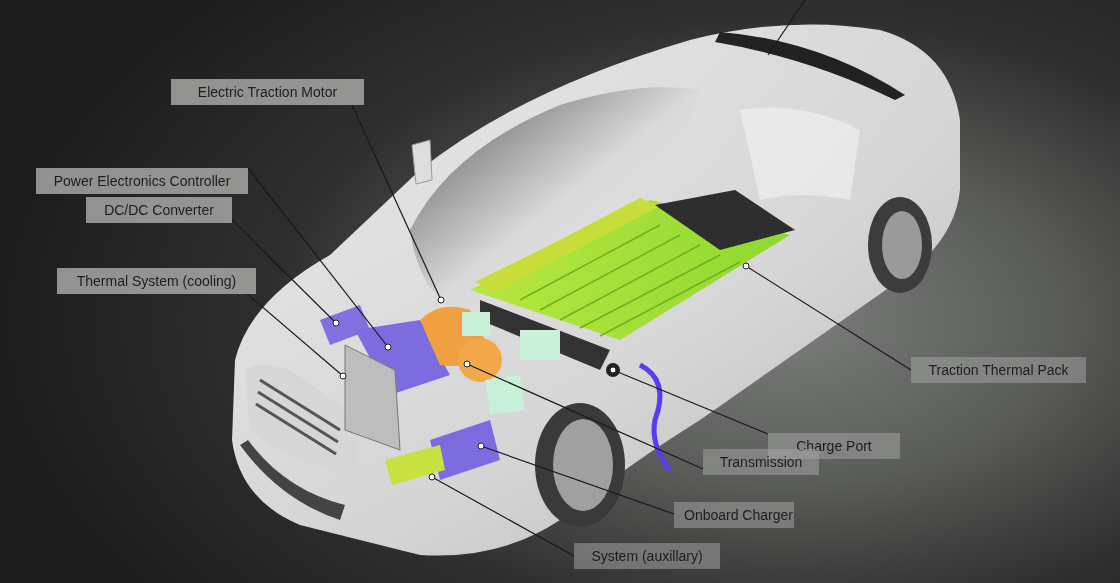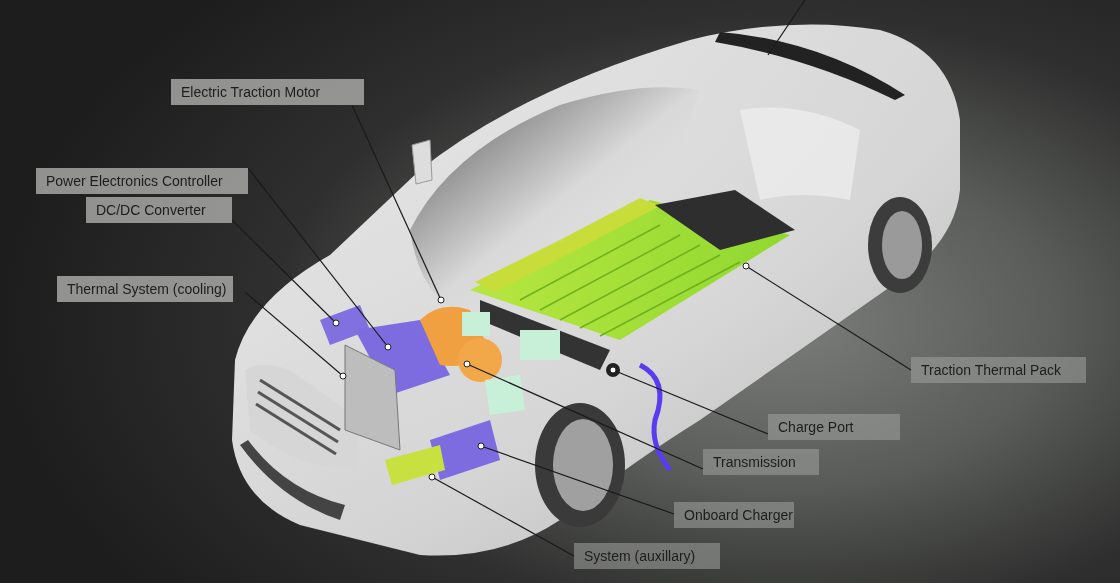--- a/index.html
+++ b/index.html
@@ -1,21 +1,21 @@
 <!DOCTYPE html>
 <html><head>
 <meta charset="utf-8">
 <style>
   html,body{margin:0;padding:0;}
   body{width:1120px;height:583px;overflow:hidden;position:relative;
     background:radial-gradient(ellipse 70% 80% at 70% 55%, #7a7d79 0%, #5a5c59 35%, #2e2f2e 65%, #1c1d1c 100%);
     font-family:"Liberation Sans","DejaVu Sans",sans-serif;}
   #scene{position:absolute;left:0;top:0;width:1120px;height:583px;}
   .label{position:absolute;background:rgba(178,178,176,0.78);color:#1d1d1d;font-size:14px;
-    line-height:26px;height:26px;padding:0 10px;white-space:nowrap;box-sizing:border-box;}
+    line-height:26px;height:26px;padding:0 10px;white-space:nowrap;box-sizing:border-box;text-align:center;}
   .label.dark{background:rgba(160,162,160,0.55);}
 </style>
 </head>
 <body>
 
 <svg id="scene" viewBox="0 0 1120 583" xmlns="http://www.w3.org/2000/svg">
   <defs>
     <linearGradient id="bodyG" x1="0" y1="0" x2="1" y2="1">
       <stop offset="0" stop-color="#f4f4f4"></stop>
       <stop offset="0.6" stop-color="#dcdcdc"></stop>
@@ -108,18 +108,18 @@
       <circle cx="613" cy="370" r="3"></circle>
     <circle cx="467" cy="364" r="3"></circle>
       <circle cx="481" cy="446" r="3"></circle>
       <circle cx="432" cy="477" r="3"></circle>
   </g>
 </svg>
 
 <div class="label" style="left:171px;top:79px;width:193px">Electric Traction Motor</div>
 <div class="label" style="left:36px;top:168px;width:212px">Power Electronics Controller</div>
 <div class="label" style="left:86px;top:197px;width:146px">DC/DC Converter</div>
-<div class="label" style="left:57px;top:276px;width:176px">Thermal System (cooling)</div>
+<div class="label" style="left:57px;top:268px;width:199px">Thermal System (cooling)</div>
 <div class="label dark" style="left:911px;top:357px;width:175px">Traction Thermal Pack</div>
-<div class="label dark" style="left:768px;top:414px;width:132px">Charge Port</div>
+<div class="label dark" style="left:768px;top:433px;width:132px">Charge Port</div>
 <div class="label dark" style="left:703px;top:449px;width:116px">Transmission</div>
 <div class="label dark" style="left:674px;top:502px;width:120px">Onboard Charger</div>
 <div class="label dark" style="left:574px;top:543px;width:146px">System (auxillary)</div>
 
 </body></html>

